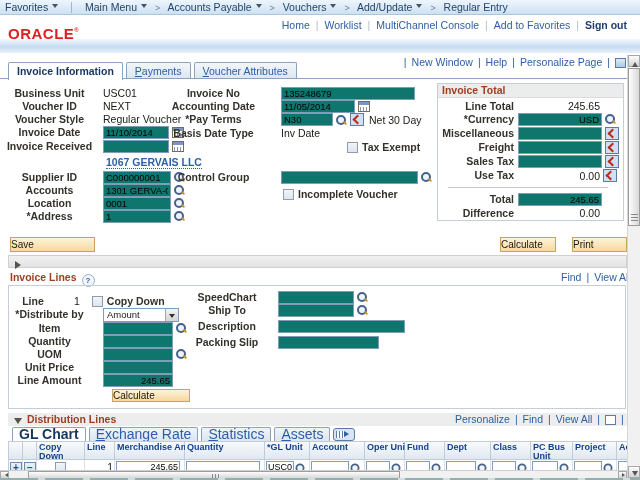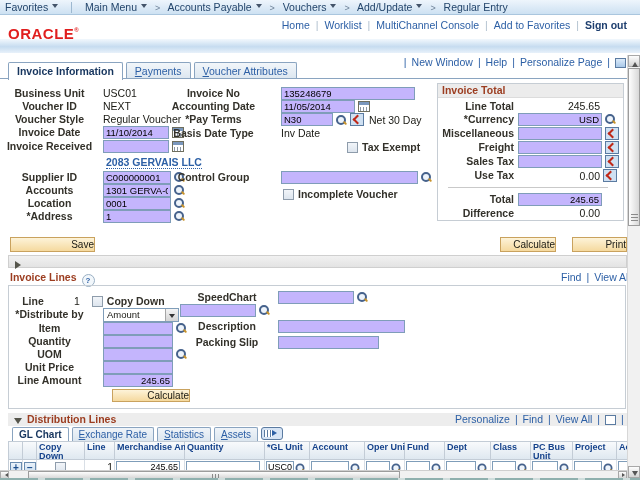--- a/index.html
+++ b/index.html
@@ -30,21 +30,21 @@
   .ptabs{position:absolute;left:8px;top:62px;white-space:nowrap}
   .ptab{display:inline-block;border:1px solid #8aa4c0;border-bottom:none;border-radius:2px 2px 0 0;
         padding:2px 8px 1px;margin-right:3px;background:linear-gradient(#f2f6fa,#dde7f0);color:#2c5fa5;cursor:pointer;height:12px;line-height:12px}
   .ptab.active{background:#fff;font-weight:bold;color:#16355e;height:14px;position:relative;z-index:2}
   .tabline{position:absolute;left:0;top:78px;width:628px;border-top:1px solid #8aa4c0}
   
   .frow{position:absolute;left:0;height:13px;line-height:13px;white-space:nowrap}
   .lbl{display:inline-block;text-align:center;font-weight:bold;color:#33312a;padding-right:4px;box-sizing:border-box;vertical-align:top}
   .w100{width:103px}.w127{width:131px}.w67{width:70px}
   .ro{color:#1a1a14}
-  .inp{height:13px;border:1px solid #7f9db9;background:#c4b5fd;font:9.5px "Liberation Sans",sans-serif;
+  .inp{height:13px;border:1px solid #7f9db9;background:#0f766e;font:9.5px "Liberation Sans",sans-serif;
        padding:0 2px;box-sizing:border-box;vertical-align:top;color:#000}
   .inp.right{text-align:right}
   .cb{display:inline-block;width:11px;height:11px;border:1px solid #8e9cab;box-sizing:border-box;
       background:linear-gradient(#f2f5f9,#dde5ee);vertical-align:-2px;cursor:pointer}
   .cblbl{font-weight:bold;color:#33312a;margin-left:4px}
   .mag{position:relative;display:inline-block;width:12px;height:12px;vertical-align:-2px;margin-left:2px;cursor:pointer}
   .mag::before{content:"";position:absolute;left:1px;top:1px;width:6px;height:6px;border:2px solid #46628c;border-radius:50%;background:#eef4fb}
   .mag::after{content:"";position:absolute;left:8px;top:8px;width:4px;height:2px;background:#c8922a;transform:rotate(45deg);border-radius:1px}
   .cal{display:inline-block;width:12px;height:11px;border:1px solid #6e6e5e;background:#fff;box-sizing:border-box;
        vertical-align:-2px;margin-left:3px;position:relative;cursor:pointer}
@@ -61,33 +61,33 @@
   .sel::before{content:"";position:absolute;right:0;top:0;bottom:0;width:12px;background:linear-gradient(#f4f4f4,#d4d4d4);border-left:1px solid #a5a5a5}
   .sel::after{content:"";position:absolute;right:3px;top:5px;width:0;height:0;border:3px solid transparent;border-top:4px solid #333}
   
   .panel{position:absolute;left:437px;top:83px;width:187px;height:138px;border:1px solid #c6cdd4;background:#fff;box-sizing:border-box}
   .panel-h{height:13px;line-height:13px;background:#ececec;color:#9c3d20;font-weight:bold;padding-left:4px;border-bottom:1px solid #dcdcdc}
   .trow{position:absolute;left:0;width:100%;height:13px;line-height:13px;white-space:nowrap}
   .tlbl{display:inline-block;width:80px;text-align:right;font-weight:bold;color:#33312a;padding-right:4px;box-sizing:border-box;vertical-align:top}
   .amt{display:inline-block;width:82px;text-align:right}
   .divider{position:absolute;left:10px;top:103px;width:160px;border-top:1px solid #c9c9c9}
   .btn{position:absolute;height:15px;border:1px solid #c9a25e;background:linear-gradient(#fdf3d9,#f5d99e);
-       font:10px "Liberation Sans",sans-serif;color:#1a1a14;text-align:right;line-height:13px;box-sizing:border-box;cursor:pointer}
+       font:10px "Liberation Sans",sans-serif;color:#1a1a14;text-align:left;line-height:13px;box-sizing:border-box;cursor:pointer}
   .graybar{position:absolute;left:8px;width:619px;height:13px;line-height:13px;box-sizing:border-box;
        background:linear-gradient(#f1f1f1,#e3e3e3);border:1px solid #cfcfcf;color:#9c3d20;font-weight:bold;padding-left:4px}
   .tri-r{display:inline-block;width:0;height:0;border:4px solid transparent;border-left:6px solid #55554b;vertical-align:-3px;margin:0 6px 0 2px}
   .tri-dn{display:inline-block;width:0;height:0;border:4px solid transparent;border-top:6px solid #55554b;vertical-align:-5px;margin:0 5px 0 2px}
   .secttl{color:#9c3d20;font-weight:bold}
   .help{display:inline-block;width:11px;height:11px;border:1px solid #9ab0c4;border-radius:50%;background:#f2f7fb;
         color:#2c5fa5;font:bold 8px/11px "Liberation Sans",sans-serif;text-align:center;vertical-align:-2px;margin-left:5px;cursor:pointer}
   .gbox{position:absolute;left:8px;top:285px;width:618px;height:124px;border:1px solid #c6cdd4;box-sizing:border-box}
   .lnk{color:#2c5fa5;cursor:pointer}
   
   .gtab{display:inline-block;border:1px solid #8aa4c0;border-bottom:none;border-radius:2px 2px 0 0;
-        padding:1px 6px;margin-right:3px;background:linear-gradient(#eff4f9,#dce6ef);color:#2c5fa5;cursor:pointer;font-size:10px;height:11px;line-height:11px}
+        padding:1px 6px;margin-right:3px;background:linear-gradient(#eff4f9,#dce6ef);color:#2c5fa5;cursor:pointer;font-size:14px;height:11px;line-height:11px}
   .gtab.active{background:#fff;color:#16355e;font-weight:bold;height:12px}
   .cols-icon{display:inline-block;width:20px;height:11px;border:1px solid #5b7ba1;border-radius:3px;background:#d6e4f5;
         position:relative;vertical-align:-2px;cursor:pointer}
   .cols-icon::before{content:"";position:absolute;left:2px;top:2px;width:8px;height:7px;
         background:repeating-linear-gradient(90deg,#5b7ba1 0 1px,#fff 1px 3px)}
   .cols-icon::after{content:"";position:absolute;right:2px;top:2px;width:0;height:0;border:3px solid transparent;border-left:5px solid #2c5fa5}
   .grid{position:absolute;left:8px;top:441px;width:619px;height:29px;overflow:hidden;border-left:1px solid #c3ccd6}
   .ghrow,.gdrow{display:flex;width:740px}
   .gh{border-right:1px solid #c3ccd6;border-top:1px solid #c3ccd6;border-bottom:1px solid #c3ccd6;
       background:linear-gradient(#f8fafc,#dfe8f0);color:#15428b;font-weight:bold;font-size:9px;line-height:9px;
@@ -154,21 +154,21 @@
   <div class="ptabs">
     <span class="ptab active">Invoice Information</span><span class="ptab"><u>P</u>ayments</span><span class="ptab"><u>V</u>oucher Attributes</span>
   </div>
   <div class="tabline"></div>
 
   <div class="frow" style="top:87px"><span class="lbl w100">Business Unit</span><span class="ro">USC01</span></div>
   <div class="frow" style="top:100px"><span class="lbl w100">Voucher ID</span><span class="ro">NEXT</span></div>
   <div class="frow" style="top:113px"><span class="lbl w100">Voucher Style</span><span class="ro">Regular Voucher</span></div>
   <div class="frow" style="top:126px"><span class="lbl w100">Invoice Date</span><input class="inp" style="width: 66px;" value="11/10/2014"><span class="cal"></span></div>
   <div class="frow" style="top:140px"><span class="lbl w100">Invoice Received</span><input class="inp" style="width: 66px;" value=""><span class="cal"></span></div>
-  <div class="frow" style="top:156px;left:106px"><span class="suplink">2083 GERVAIS LLC</span></div>
+  <div class="frow" style="top:156px;left:106px"><span class="suplink">1067 GERVAIS LLC</span></div>
   <div class="frow" style="top:171px"><span class="lbl w100">Supplier ID</span><input class="inp" style="width: 68px;" value="C000000001"><span class="mag"></span></div>
   <div class="frow" style="top:184px"><span class="lbl w100">Accounts</span><input class="inp" style="width: 68px;" value="1301 GERVA-001"><span class="mag"></span></div>
   <div class="frow" style="top:197px"><span class="lbl w100">Location</span><input class="inp" style="width: 68px;" value="0001"><span class="mag"></span></div>
   <div class="frow" style="top:210px"><span class="lbl w100">*Address</span><input class="inp" style="width: 68px;" value="1"><span class="mag"></span></div>
 
   <div class="frow" style="top:87px;left:150px"><span class="lbl w127">Invoice No</span><input class="inp" style="width: 134px;" value="135248679"></div>
   <div class="frow" style="top:100px;left:150px"><span class="lbl w127">Accounting Date</span><input class="inp" style="width: 74px;" value="11/05/2014"><span class="cal"></span></div>
   <div class="frow" style="top:113px;left:150px"><span class="lbl w127">*Pay Terms</span><input class="inp" style="width: 52px;" value="N30"><span class="mag"></span><span class="xfer"></span><span style="margin-left:5px">Net 30 Day</span></div>
   <div class="frow" style="top:127px;left:150px"><span class="lbl w127">Basis Date Type</span><span class="ro">Inv Date</span></div>
   <div class="frow" style="top:141px;left:347px"><span class="cb"></span><span class="cblbl">Tax Exempt</span></div>
@@ -201,21 +201,21 @@
   <div class="frow" style="top:295px"><span class="lbl w67">Line</span><span style="margin-left:4px">1</span><span class="cb" style="margin-left:12px"></span><span class="cblbl">Copy Down</span></div>
   <div class="frow" style="top:308px"><span class="lbl w100">*Distribute by</span><span class="sel" style="width:76px"><span>Amount</span></span></div>
   <div class="frow" style="top:322px"><span class="lbl w100">Item</span><input class="inp" style="width: 70px;" value=""><span class="mag"></span></div>
   <div class="frow" style="top:335px"><span class="lbl w100">Quantity</span><input class="inp" style="width: 70px;" value=""></div>
   <div class="frow" style="top:348px"><span class="lbl w100">UOM</span><input class="inp" style="width: 70px;" value=""><span class="mag"></span></div>
   <div class="frow" style="top:361px"><span class="lbl w100">Unit Price</span><input class="inp" style="width: 70px;" value=""></div>
   <div class="frow" style="top:374px"><span class="lbl w100">Line Amount</span><input class="inp right" style="width: 70px;" value="245.65"></div>
   <div class="btn" style="left:112px;top:389px;width:78px;height:13px;line-height:11px">Calculate</div>
 
   <div class="frow" style="top:291px;left:180px"><span class="lbl" style="width:98px">SpeedChart</span><input class="inp" style="width: 76px;" value=""><span class="mag"></span></div>
-  <div class="frow" style="top:304px;left:180px"><input class="inp" style="width: 76px;" value=""><span class="mag"></span></div>
+  <div class="frow" style="top:304px;left:180px"><span class="lbl" style="width:98px">Ship To</span><input class="inp" style="width: 76px;" value=""><span class="mag"></span></div>
   <div class="frow" style="top:320px;left:180px"><span class="lbl" style="width:98px">Description</span><input class="inp" style="width: 127px;" value=""></div>
   <div class="frow" style="top:336px;left:180px"><span class="lbl" style="width:98px">Packing Slip</span><input class="inp" style="width: 101px;" value=""></div>
 
   <div class="graybar" style="top:413px;background:#ededed;border:none"><span class="tri-dn"></span><span>Distribution Lines</span></div>
   <div class="frow" style="top:413px;left:455px;width:172px;overflow:hidden"><span class="lnk">Personalize</span><span class="psep"></span><span class="lnk">Find</span><span class="psep"></span><span class="lnk">View All</span><span class="psep"></span><span class="sq-icon" style="background:#fff"></span><span class="psep"></span></div>
 
   <div class="frow" style="top:427px;left:12px;height:15px">
     <span class="gtab active">GL Chart</span><span class="gtab"><u>E</u>xchange Rate</span><span class="gtab"><u>S</u>tatistics</span><span class="gtab"><u>A</u>ssets</span><span class="cols-icon"></span>
   </div>
 

